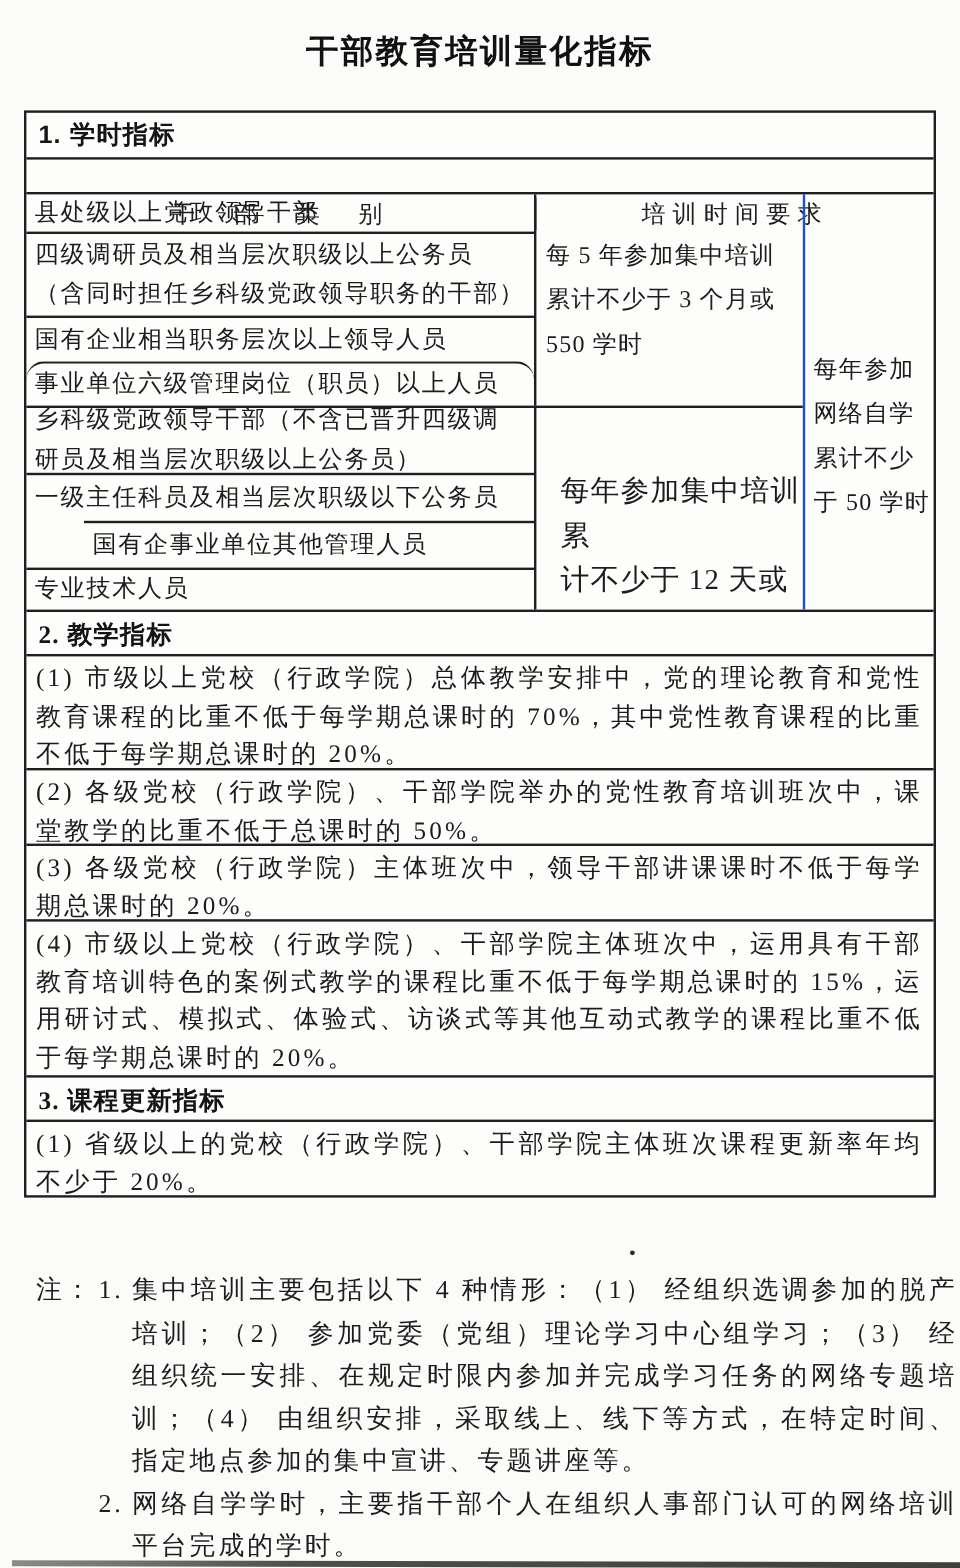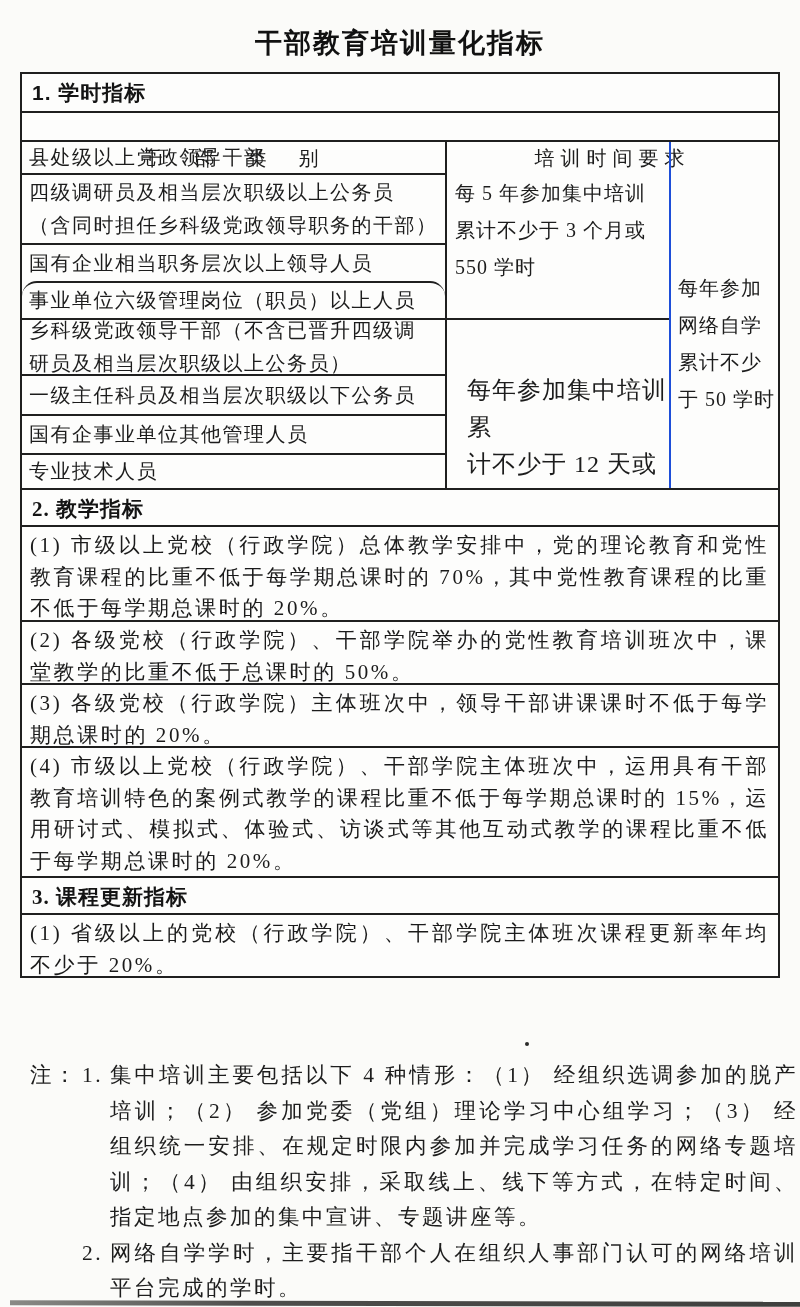--- a/index.html
+++ b/index.html
@@ -19,21 +19,21 @@
     text-align:center;
     font-family:"Liberation Sans","DejaVu Sans",sans-serif;
     font-weight:bold;
     font-size:27px;
     letter-spacing:2px;
     color:#111;
   }
 
   
   .tbl{
-    position:absolute;left:20px;top:72px;width:760px;
+    position:absolute;left:20px;top:92px;width:760px;
     border:2px solid #1f1f1f;
     box-sizing:border-box;
     background:#fdfdfc;
   }
   .sec-heading{
     height:37px;line-height:32px;
     padding:3px 10px 2px;
     box-sizing:border-box;
     font-family:"Liberation Sans","DejaVu Sans",sans-serif;
     font-weight:bold;
@@ -70,21 +70,21 @@
     grid-column:1;
     display:flex;align-items:center;
     padding:0 4px 0 7px;
     font-size:20px;letter-spacing:1.5px;line-height:33px;
     white-space:pre-line;
     box-sizing:border-box;
     overflow:hidden;
   }
   .cat.bt{border-top:2px solid #1f1f1f;}
   .r1{grid-row:1;} .r2{grid-row:2;} .r3{grid-row:3;} .r4{grid-row:4;border-radius:15px;}
-  .r5{grid-row:5;} .r6{grid-row:6;} .r7{grid-row:7;} .r8{grid-row:8;}
+  .r5{grid-row:5;} .r6{grid-row:6;} .r7{grid-row:7;margin-left:48px;} .r8{grid-row:8;}
   .mid1{
     grid-column:2;grid-row:1 / span 4;
     border-left:2px solid #1f1f1f;
     display:flex;flex-direction:column;justify-content:center;
     padding-left:8px;
     font-size:20px;letter-spacing:1px;line-height:37px;
     white-space:pre-line;
     box-sizing:border-box;overflow:hidden;
   }
   .mid2{

